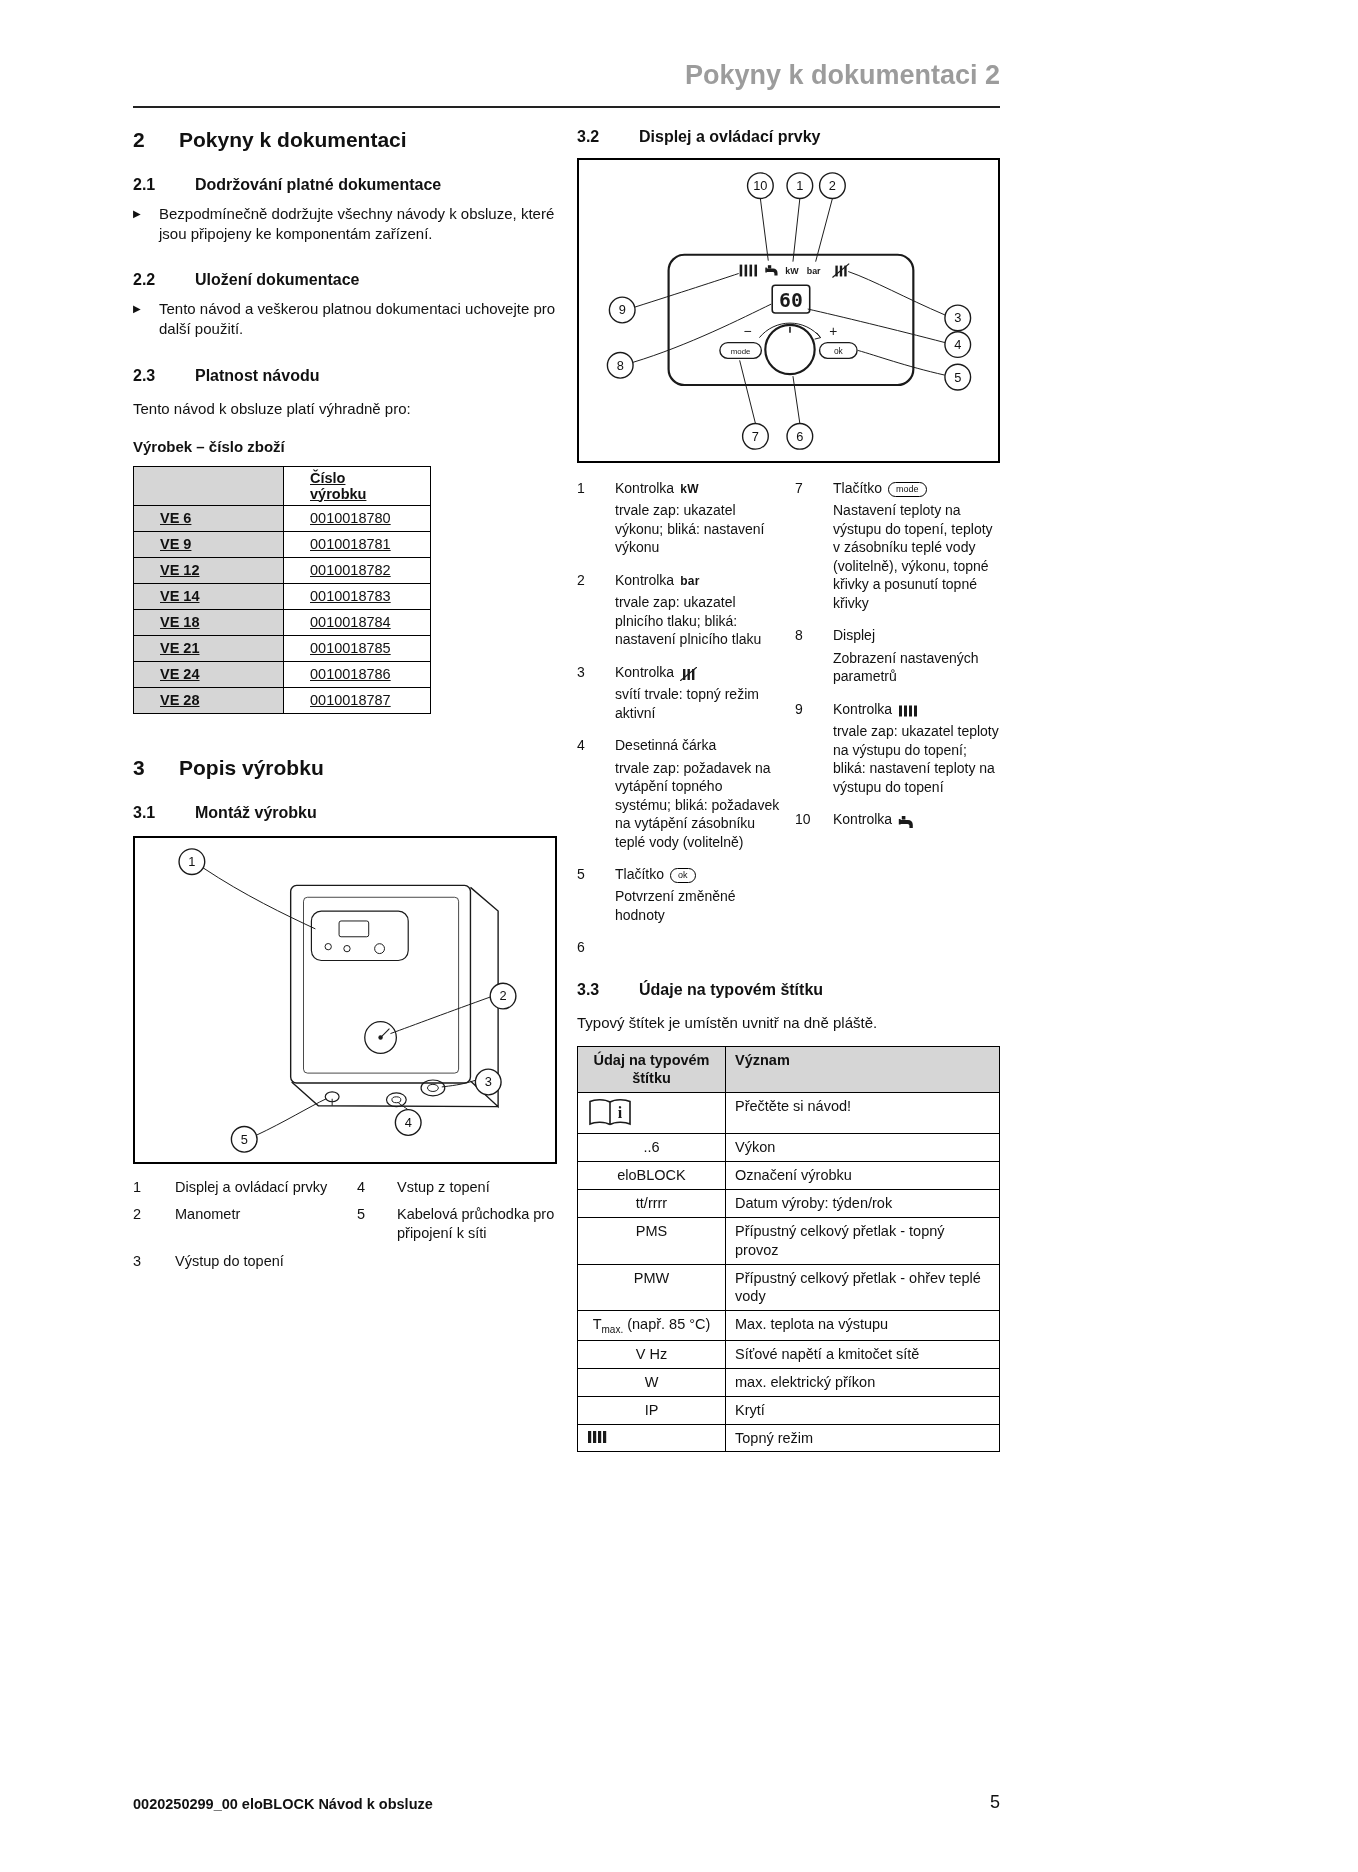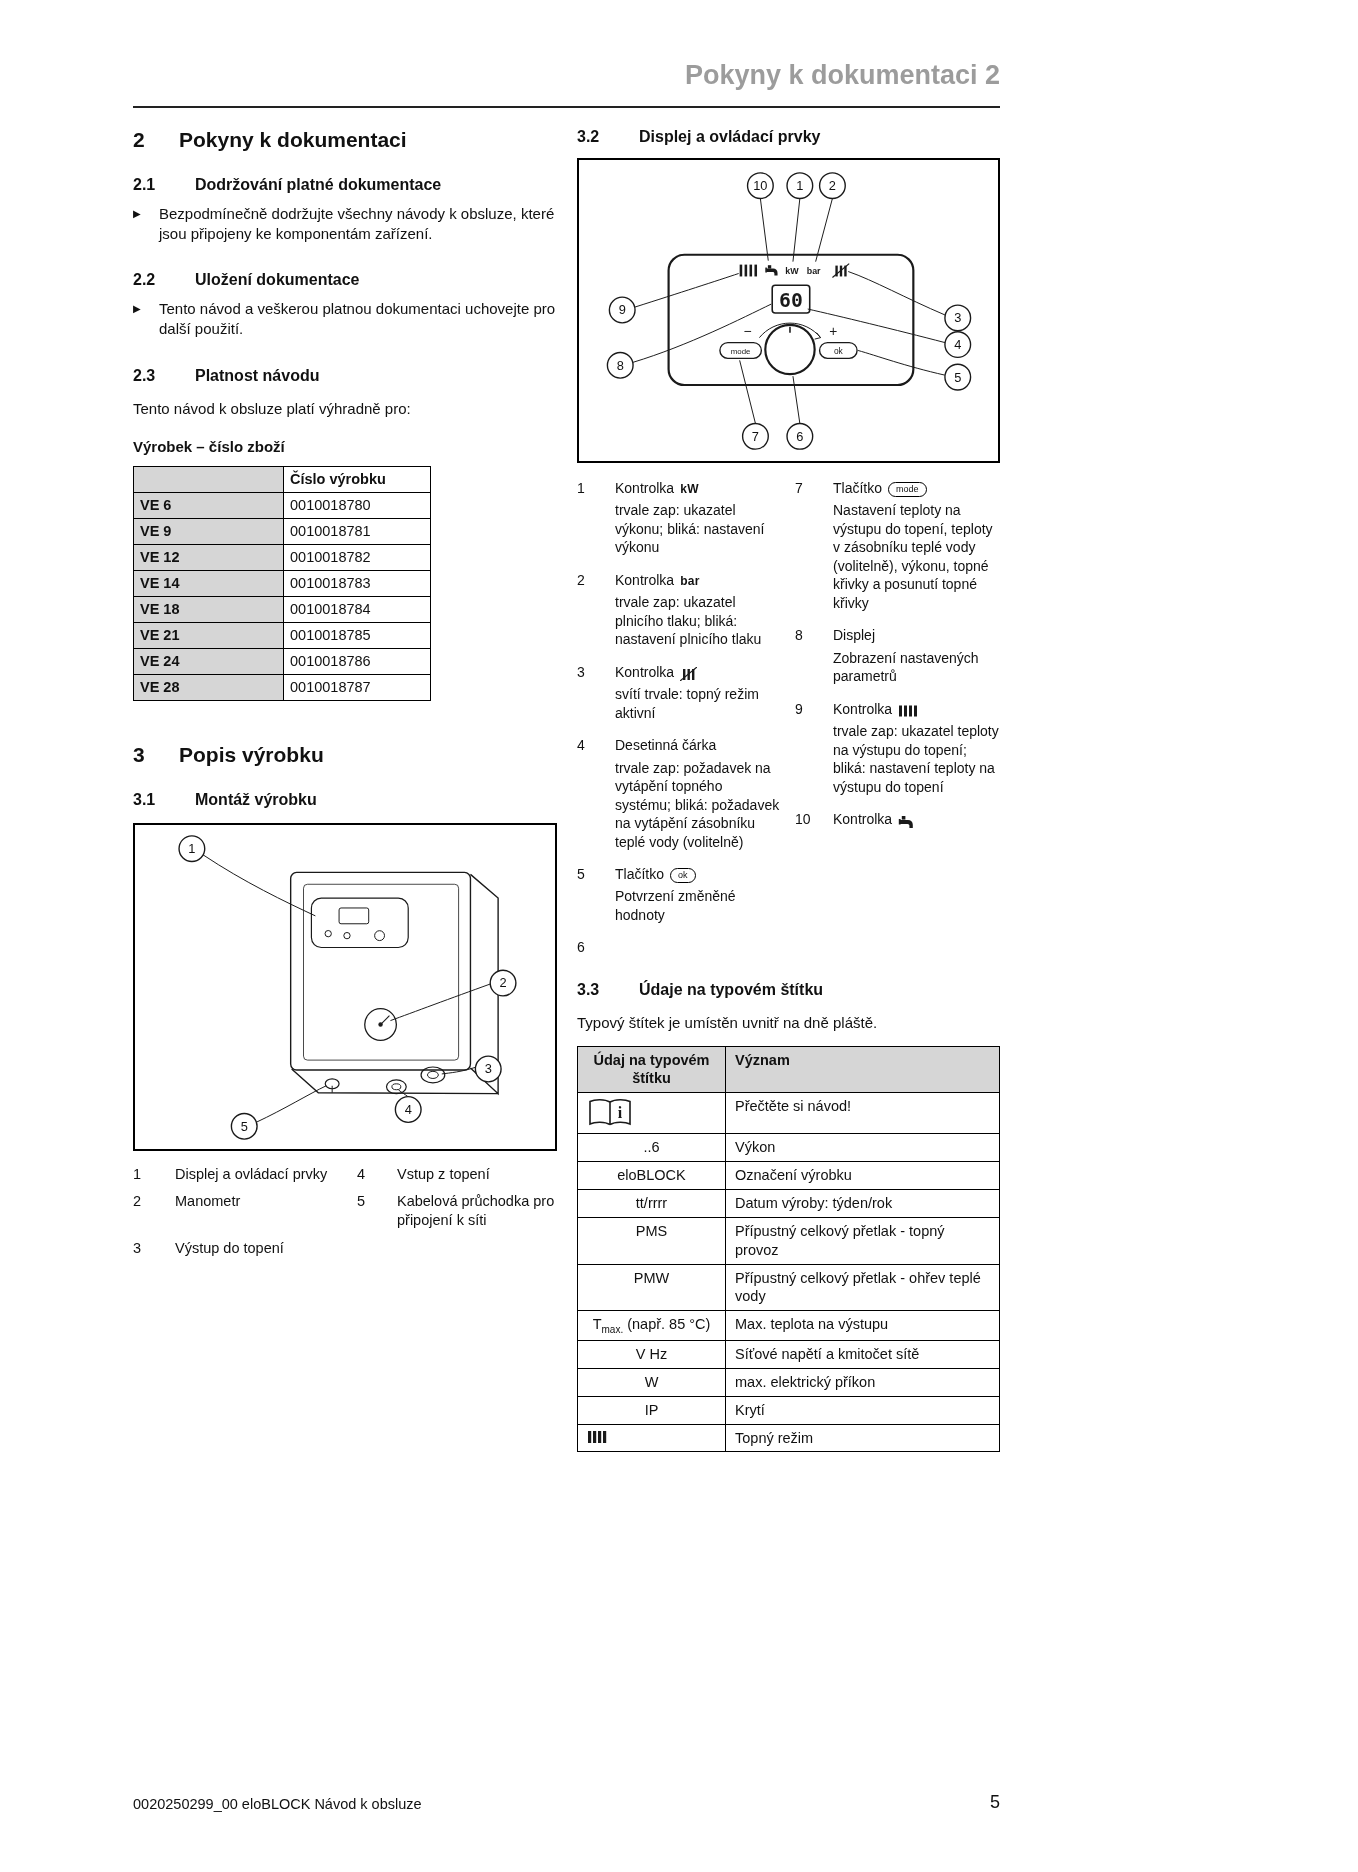--- a/index.html
+++ b/index.html
@@ -24,21 +24,21 @@
   .mt24 { margin-top:24px; } .mt26 { margin-top:26px; } .mt28 { margin-top:28px; }
   .mt14 { margin-top:14px; } .mt18 { margin-top:18px; }
   .mt42 { margin-top:42px; }
 
   .bullet { display:flex; margin-top:10px; }
   .bullet .tri { flex:0 0 26px; font-size:10px; padding-top:4px; color:#111; }
   .caption { font-weight:bold; }
 
   table { border-collapse:collapse; }
   .prod-table { margin-top:8px; }
-  .prod-table td { border:1px solid #000; font-size:14.5px; padding:3px 6px; height:26px; vertical-align:middle; }
+  .prod-table td { border:1px solid #000; font-size:14.5px; padding:3px 26px; height:26px; vertical-align:middle;text-decoration:underline; }
   .prod-table .c-model { width:150px; background:#d6d6d6; font-weight:bold; }
   .prod-table .c-num { width:147px; }
   .prod-table .c-head { font-weight:bold; }
 
   .figure { border:2px solid #000; background:#fff; }
   .fig-mount { width:424px; height:328px; margin-top:14px; }
   .fig-panel { width:423px; height:305px; margin-top:12px; }
   svg { display:block; }
 
   .mount-legend { display:grid; grid-template-columns:42px 182px 40px 158px; margin-top:14px;
@@ -55,21 +55,21 @@
   .pill { display:inline-block; border:1px solid #000; border-radius:9px; font-size:9px;
     line-height:13px; padding:0 7px; background:#fff; }
   .inline-icon { display:inline-block; vertical-align:middle; }
 
   .tp-table { width:423px; margin-top:12px; }
   .tp-table td { border:1px solid #000; font-size:14.5px; padding:4px 9px; vertical-align:top; line-height:1.3; }
   .tp-table .c1 { width:148px;text-align:center; }
   .tp-table .hrow td { background:#d6d6d6; font-weight:bold; }
   sub { font-size:10px; }
 
-  .footer-left { position:absolute; left:133px; top:1796px; font-size:14.5px; }
+  .footer-left { position:absolute; left:133px; top:1796px; font-size:14.5px;font-weight:bold; }
   .footer-page { position:absolute; left:133px; top:1792px; width:867px; text-align:right; font-size:18px; }
 </style>
 </head>
 <body>
 
 <div class="page">
 
   <div class="running-head">Pokyny k dokumentaci 2</div>
   <div class="head-rule"></div>
 

